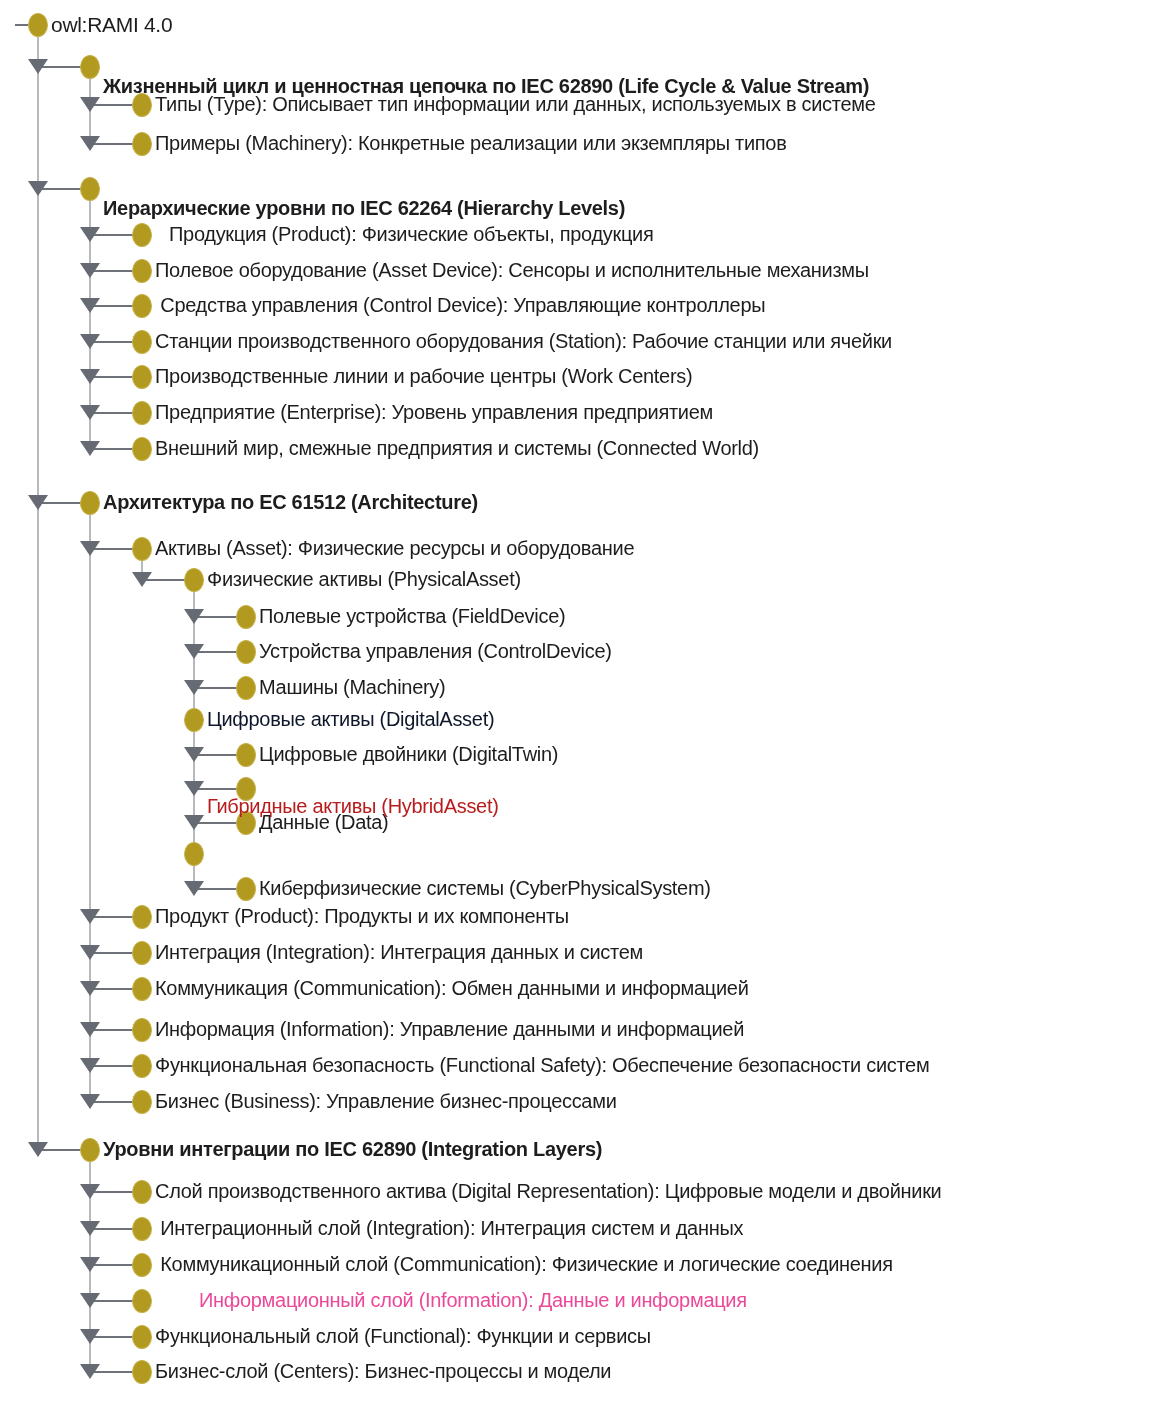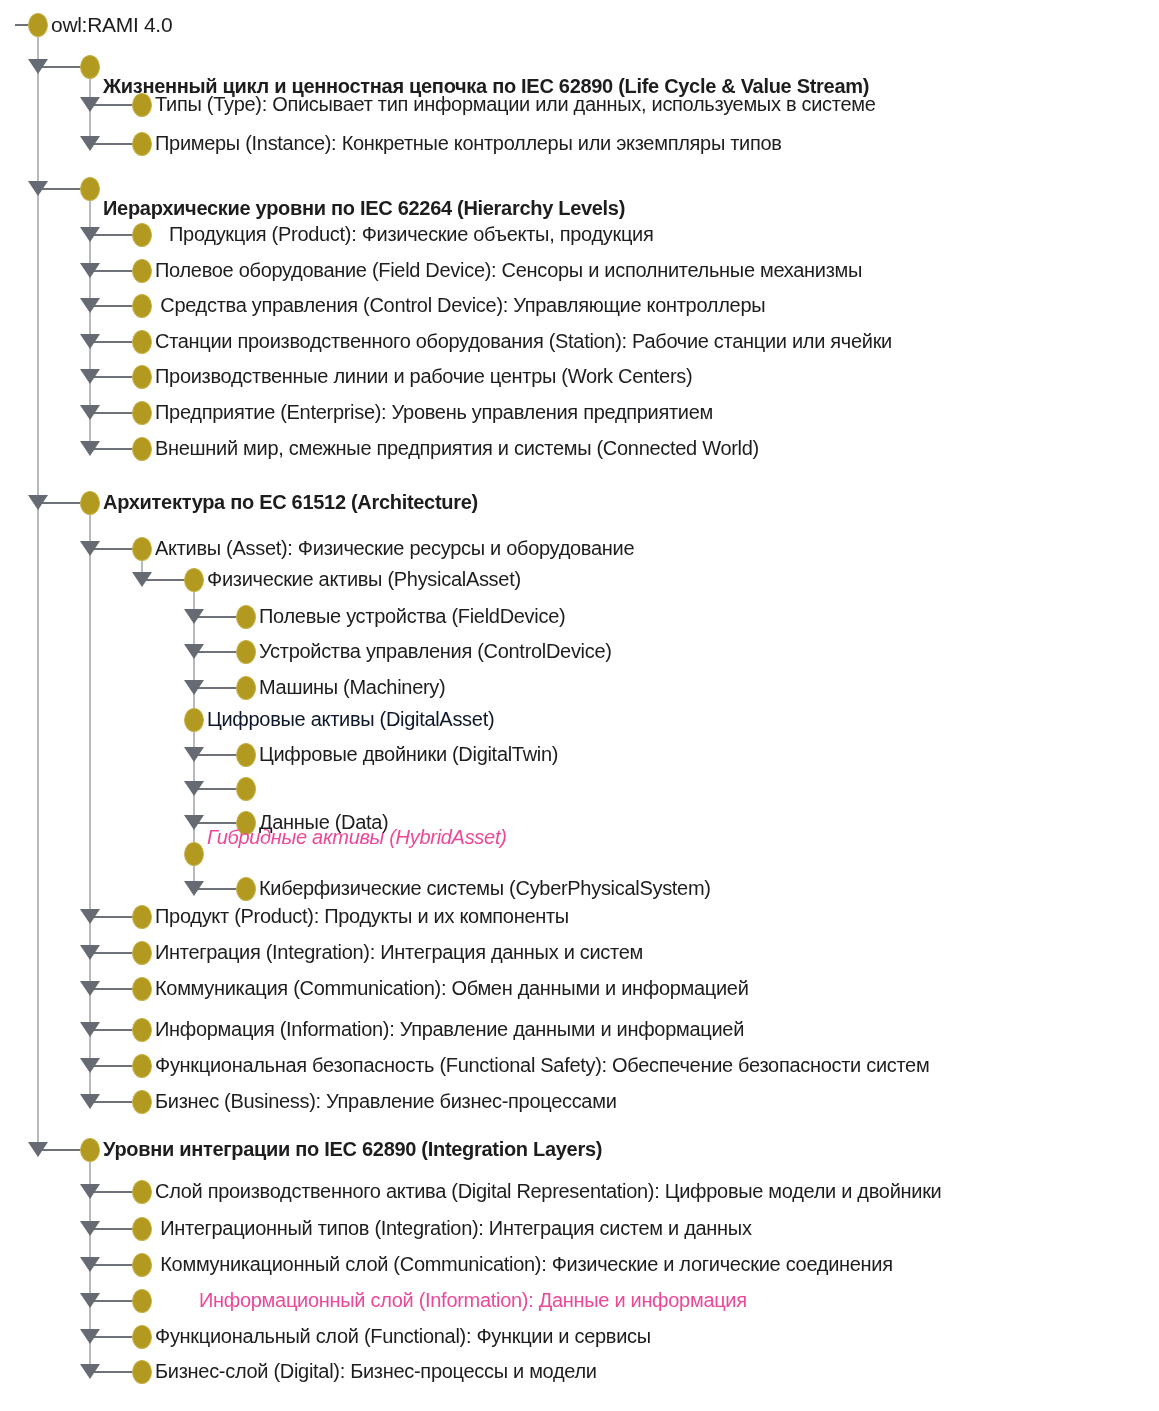--- a/index.html
+++ b/index.html
@@ -69,33 +69,33 @@
     <div class="tri" style="left: 28px; top: 59px; border-top-color: rgb(101, 106, 115);"></div>
     <div class="circle" style="left: 80px; top: 55px; background: rgb(178, 153, 31); border-color: rgb(198, 178, 75);"></div>
     <div class="lbl bold" style="left: 103px; top: 67px; color: rgb(29, 29, 31); margin-top: 20px;">Жизненный цикл и ценностная цепочка по IEC 62890 (Life Cycle &amp; Value Stream)</div>
     <div class="hline" style="left: 90px; top: 104px; width: 52px; background: rgb(110, 114, 120);"></div>
     <div class="tri" style="left: 80px; top: 97px; border-top-color: rgb(101, 106, 115);"></div>
     <div class="circle" style="left: 132px; top: 93px; background: rgb(178, 153, 31); border-color: rgb(198, 178, 75);"></div>
     <div class="lbl" style="left: 155px; top: 105px; color: rgb(29, 29, 31);">Типы (Type): Описывает тип информации или данных, используемых в системе</div>
     <div class="hline" style="left: 90px; top: 143px; width: 52px; background: rgb(110, 114, 120);"></div>
     <div class="tri" style="left: 80px; top: 136px; border-top-color: rgb(101, 106, 115);"></div>
     <div class="circle" style="left: 132px; top: 132px; background: rgb(178, 153, 31); border-color: rgb(198, 178, 75);"></div>
-    <div class="lbl" style="left: 155px; top: 144px; color: rgb(29, 29, 31);">Примеры (Instance): Конкретные контроллеры или экземпляры типов</div>
+    <div class="lbl" style="left: 155px; top: 144px; color: rgb(29, 29, 31);">Примеры (Machinery): Конкретные реализации или экземпляры типов</div>
     <div class="hline" style="left: 38px; top: 188px; width: 52px; background: rgb(110, 114, 120);"></div>
     <div class="tri" style="left: 28px; top: 181px; border-top-color: rgb(101, 106, 115);"></div>
     <div class="circle" style="left: 80px; top: 177px; background: rgb(178, 153, 31); border-color: rgb(198, 178, 75);"></div>
     <div class="lbl bold" style="left: 103px; top: 189px; color: rgb(29, 29, 31); margin-top: 20px;">Иерархические уровни по IEC 62264 (Hierarchy Levels)</div>
     <div class="hline" style="left: 90px; top: 234px; width: 52px; background: rgb(110, 114, 120);"></div>
     <div class="tri" style="left: 80px; top: 227px; border-top-color: rgb(101, 106, 115);"></div>
     <div class="circle" style="left: 132px; top: 223px; background: rgb(178, 153, 31); border-color: rgb(198, 178, 75);"></div>
     <div class="lbl" style="left: 169px; top: 235px; color: rgb(29, 29, 31);">Продукция (Product): Физические объекты, продукция</div>
     <div class="hline" style="left: 90px; top: 270px; width: 52px; background: rgb(110, 114, 120);"></div>
     <div class="tri" style="left: 80px; top: 263px; border-top-color: rgb(101, 106, 115);"></div>
     <div class="circle" style="left: 132px; top: 259px; background: rgb(178, 153, 31); border-color: rgb(198, 178, 75);"></div>
-    <div class="lbl" style="left: 155px; top: 271px; color: rgb(29, 29, 31);">Полевое оборудование (Field Device): Сенсоры и исполнительные механизмы</div>
+    <div class="lbl" style="left: 155px; top: 271px; color: rgb(29, 29, 31);">Полевое оборудование (Asset Device): Сенсоры и исполнительные механизмы</div>
     <div class="hline" style="left: 90px; top: 305px; width: 52px; background: rgb(110, 114, 120);"></div>
     <div class="tri" style="left: 80px; top: 298px; border-top-color: rgb(101, 106, 115);"></div>
     <div class="circle" style="left: 132px; top: 294px; background: rgb(178, 153, 31); border-color: rgb(198, 178, 75);"></div>
     <div class="lbl" style="left: 155px; top: 306px; color: rgb(29, 29, 31);"> Средства управления (Control Device): Управляющие контроллеры</div>
     <div class="hline" style="left: 90px; top: 341px; width: 52px; background: rgb(110, 114, 120);"></div>
     <div class="tri" style="left: 80px; top: 334px; border-top-color: rgb(101, 106, 115);"></div>
     <div class="circle" style="left: 132px; top: 330px; background: rgb(178, 153, 31); border-color: rgb(198, 178, 75);"></div>
     <div class="lbl" style="left: 155px; top: 342px; color: rgb(29, 29, 31);">Станции производственного оборудования (Station): Рабочие станции или ячейки</div>
     <div class="hline" style="left: 90px; top: 376px; width: 52px; background: rgb(110, 114, 120);"></div>
     <div class="tri" style="left: 80px; top: 369px; border-top-color: rgb(101, 106, 115);"></div>
@@ -140,21 +140,21 @@
     <div class="circle" style="left: 236px; top: 743px; background: rgb(178, 153, 31); border-color: rgb(198, 178, 75);"></div>
     <div class="lbl" style="left: 259px; top: 755px; color: rgb(29, 29, 31);">Цифровые двойники (DigitalTwin)</div>
     <div class="hline" style="left: 194px; top: 788px; width: 52px; background: rgb(110, 114, 120);"></div>
     <div class="tri" style="left: 184px; top: 781px; border-top-color: rgb(101, 106, 115);"></div>
     <div class="circle" style="left: 236px; top: 777px; background: rgb(178, 153, 31); border-color: rgb(198, 178, 75);"></div>
     <div class="hline" style="left: 194px; top: 822px; width: 52px; background: rgb(110, 114, 120);"></div>
     <div class="tri" style="left: 184px; top: 815px; border-top-color: rgb(101, 106, 115);"></div>
     <div class="circle" style="left: 236px; top: 811px; background: rgb(178, 153, 31); border-color: rgb(198, 178, 75);"></div>
     <div class="lbl" style="left: 259px; top: 823px; color: rgb(29, 29, 31);">Данные (Data)</div>
     <div class="circle" style="left: 184px; top: 842px; background: rgb(178, 153, 31); border-color: rgb(198, 178, 75);"></div>
-    <div class="lbl" style="left: 207px; top: 838px; color: #ec4899; font-style: italic;">Гибридные активы (HybridAsset)</div>
+    <div class="lbl" style="left: 207px; top: 807px; color: #b91c1c;">Гибридные активы (HybridAsset)</div>
     <div class="hline" style="left: 194px; top: 888px; width: 52px; background: rgb(110, 114, 120);"></div>
     <div class="tri" style="left: 184px; top: 881px; border-top-color: rgb(101, 106, 115);"></div>
     <div class="circle" style="left: 236px; top: 877px; background: rgb(178, 153, 31); border-color: rgb(198, 178, 75);"></div>
     <div class="lbl" style="left: 259px; top: 889px; color: rgb(29, 29, 31);">Киберфизические системы (CyberPhysicalSystem)</div>
     <div class="hline" style="left: 90px; top: 916px; width: 52px; background: rgb(110, 114, 120);"></div>
     <div class="tri" style="left: 80px; top: 909px; border-top-color: rgb(101, 106, 115);"></div>
     <div class="circle" style="left: 132px; top: 905px; background: rgb(178, 153, 31); border-color: rgb(198, 178, 75);"></div>
     <div class="lbl" style="left: 155px; top: 917px; color: rgb(29, 29, 31);">Продукт (Product): Продукты и их компоненты</div>
     <div class="hline" style="left: 90px; top: 952px; width: 52px; background: rgb(110, 114, 120);"></div>
     <div class="tri" style="left: 80px; top: 945px; border-top-color: rgb(101, 106, 115);"></div>
@@ -180,30 +180,30 @@
     <div class="tri" style="left: 28px; top: 1142px; border-top-color: rgb(101, 106, 115);"></div>
     <div class="circle" style="left: 80px; top: 1138px; background: rgb(178, 153, 31); border-color: rgb(198, 178, 75);"></div>
     <div class="lbl bold" style="left: 103px; top: 1150px; color: rgb(29, 29, 31);">Уровни интеграции по IEC 62890 (Integration Layers)</div>
     <div class="hline" style="left: 90px; top: 1191px; width: 52px; background: rgb(110, 114, 120);"></div>
     <div class="tri" style="left: 80px; top: 1184px; border-top-color: rgb(101, 106, 115);"></div>
     <div class="circle" style="left: 132px; top: 1180px; background: rgb(178, 153, 31); border-color: rgb(198, 178, 75);"></div>
     <div class="lbl" style="left: 155px; top: 1192px; color: rgb(29, 29, 31);">Слой производственного актива (Digital Representation): Цифровые модели и двойники</div>
     <div class="hline" style="left: 90px; top: 1228px; width: 52px; background: rgb(110, 114, 120);"></div>
     <div class="tri" style="left: 80px; top: 1221px; border-top-color: rgb(101, 106, 115);"></div>
     <div class="circle" style="left: 132px; top: 1217px; background: rgb(178, 153, 31); border-color: rgb(198, 178, 75);"></div>
-    <div class="lbl" style="left: 155px; top: 1229px; color: rgb(29, 29, 31);"> Интеграционный типов (Integration): Интеграция систем и данных</div>
+    <div class="lbl" style="left: 155px; top: 1229px; color: rgb(29, 29, 31);"> Интеграционный слой (Integration): Интеграция систем и данных</div>
     <div class="hline" style="left: 90px; top: 1264px; width: 52px; background: rgb(110, 114, 120);"></div>
     <div class="tri" style="left: 80px; top: 1257px; border-top-color: rgb(101, 106, 115);"></div>
     <div class="circle" style="left: 132px; top: 1253px; background: rgb(178, 153, 31); border-color: rgb(198, 178, 75);"></div>
     <div class="lbl" style="left: 155px; top: 1265px; color: rgb(29, 29, 31);"> Коммуникационный слой (Communication): Физические и логические соединения</div>
     <div class="hline" style="left: 90px; top: 1300px; width: 52px; background: rgb(110, 114, 120);"></div>
     <div class="tri" style="left: 80px; top: 1293px; border-top-color: rgb(101, 106, 115);"></div>
     <div class="circle" style="left: 132px; top: 1289px; background: rgb(178, 153, 31); border-color: rgb(198, 178, 75);"></div>
     <div class="lbl" style="left: 155px; top: 1301px; color: #ec4899; margin-left: 44px;">Информационный слой (Information): Данные и информация</div>
     <div class="hline" style="left: 90px; top: 1336px; width: 52px; background: rgb(110, 114, 120);"></div>
     <div class="tri" style="left: 80px; top: 1329px; border-top-color: rgb(101, 106, 115);"></div>
     <div class="circle" style="left: 132px; top: 1325px; background: rgb(178, 153, 31); border-color: rgb(198, 178, 75);"></div>
     <div class="lbl" style="left: 155px; top: 1337px; color: rgb(29, 29, 31);">Функциональный слой (Functional): Функции и сервисы</div>
     <div class="hline" style="left: 90px; top: 1371px; width: 52px; background: rgb(110, 114, 120);"></div>
     <div class="tri" style="left: 80px; top: 1364px; border-top-color: rgb(101, 106, 115);"></div>
     <div class="circle" style="left: 132px; top: 1360px; background: rgb(178, 153, 31); border-color: rgb(198, 178, 75);"></div>
-    <div class="lbl" style="left: 155px; top: 1372px; color: rgb(29, 29, 31);">Бизнес-слой (Digital): Бизнес-процессы и модели</div>
+    <div class="lbl" style="left: 155px; top: 1372px; color: rgb(29, 29, 31);">Бизнес-слой (Centers): Бизнес-процессы и модели</div>
   </div>
 
 </body></html>

